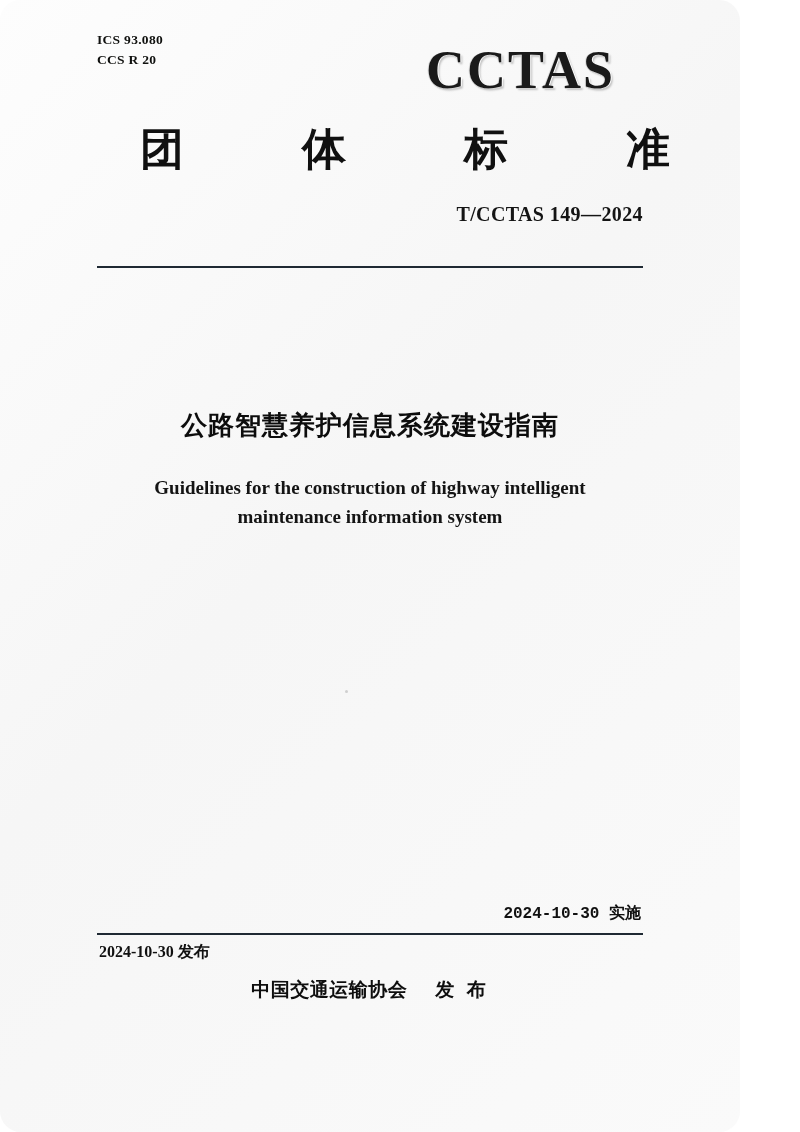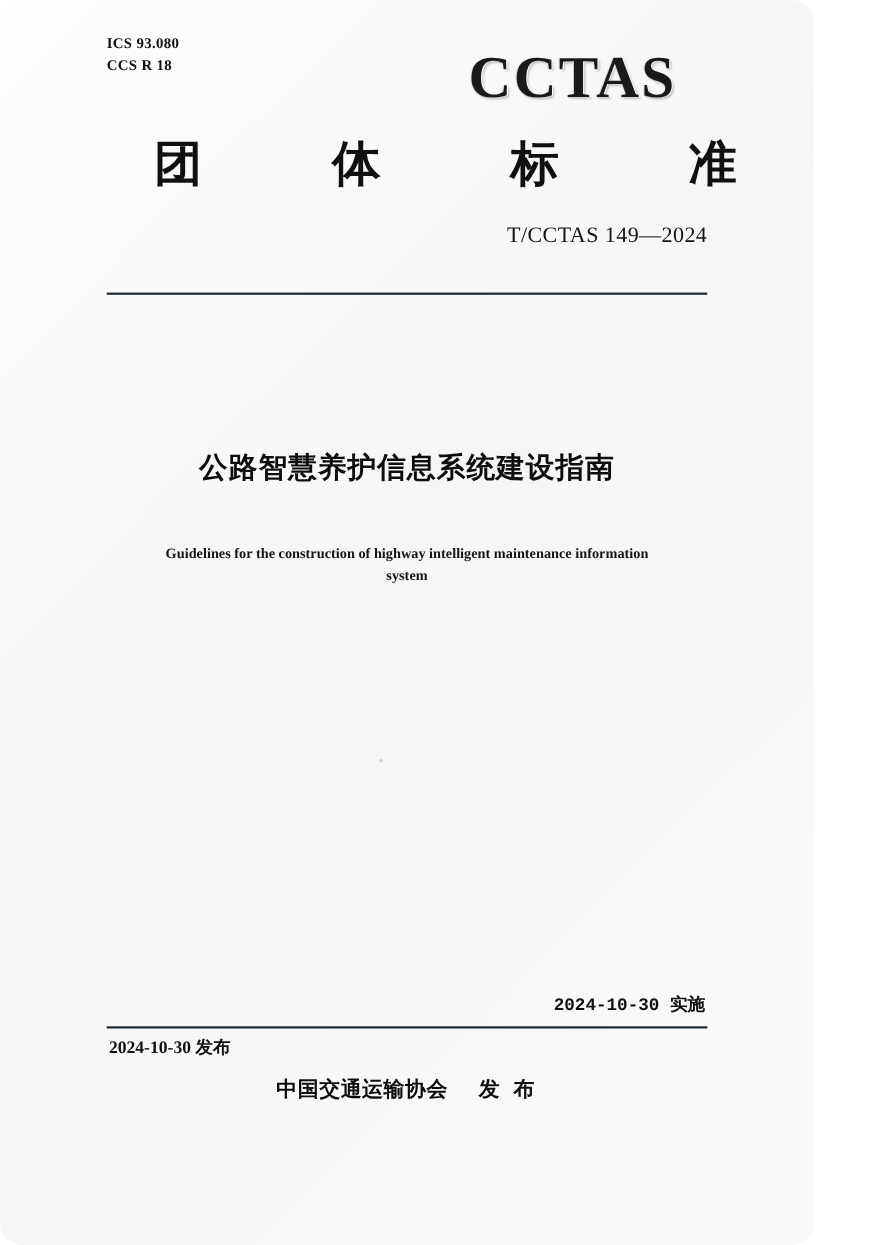--- a/index.html
+++ b/index.html
@@ -65,21 +65,21 @@
     color: #101010;
     letter-spacing: 0;
   }
   .std-title span { display: inline-block; }
 
   .std-number {
     position: absolute;
     right: 97px;
     top: 203px;
     font-family: "Liberation Serif", serif;
-    font-weight: normal;
+    font-weight: bold;
     font-size: 20px;
     color: #141414;
     letter-spacing: 0.4px;
   }
 
   .rule-top {
     position: absolute;
     left: 97px;
     right: 97px;
     top: 266px;
@@ -101,24 +101,23 @@
     color: #0d0d0d;
   }
   .en-title {
     position: absolute;
     left: 150px;
     right: 150px;
     top: 474px;
     text-align: center;
     font-family: "Liberation Serif", serif;
     font-weight: bold;
-    font-size: 13px;
+    font-size: 19px;
     line-height: 1.5;
     color: #141414;
-    margin-top: 19px;
   }
 
   
   .rule-bottom {
     position: absolute;
     left: 97px;
     right: 97px;
     top: 933px;
     height: 0;
     border-top: 2px solid #1f2933;
@@ -168,21 +167,21 @@
     border-radius: 50%;
   }
 </style>
 </head>
 <body>
 
 <div class="page">
 
   <div class="ics-block">
     <div class="ics-line">ICS 93.080</div>
-    <div class="ics-line">CCS R 18</div>
+    <div class="ics-line">CCS R 20</div>
   </div>
 
   <div class="cctas-logo">CCTAS</div>
 
   <div class="std-title">
     <span>团</span>
     <span>体</span>
     <span>标</span>
     <span>准</span>
   </div>

